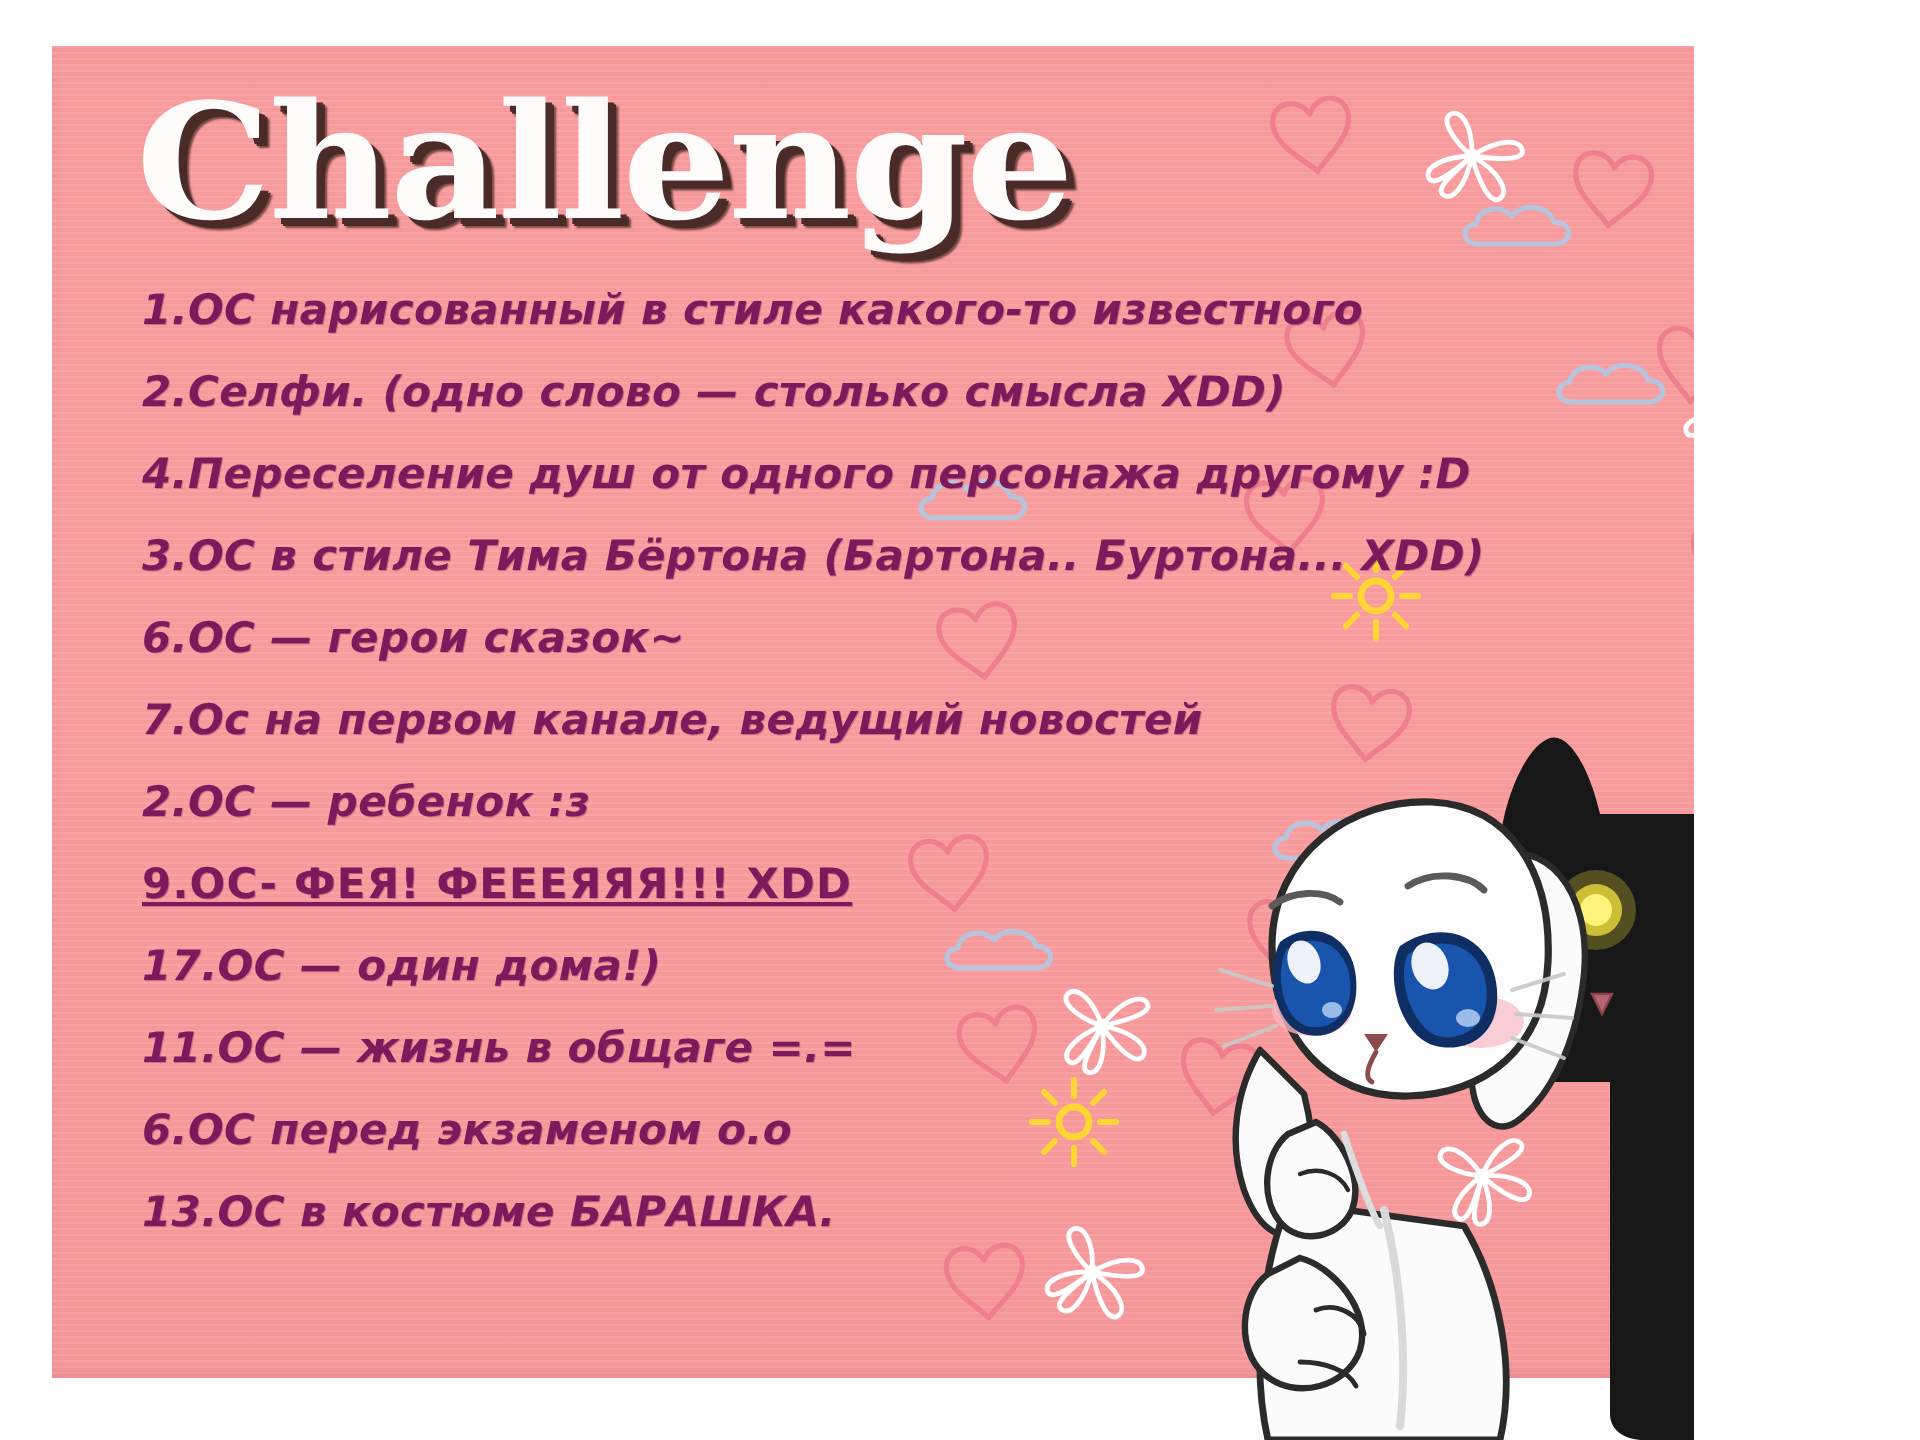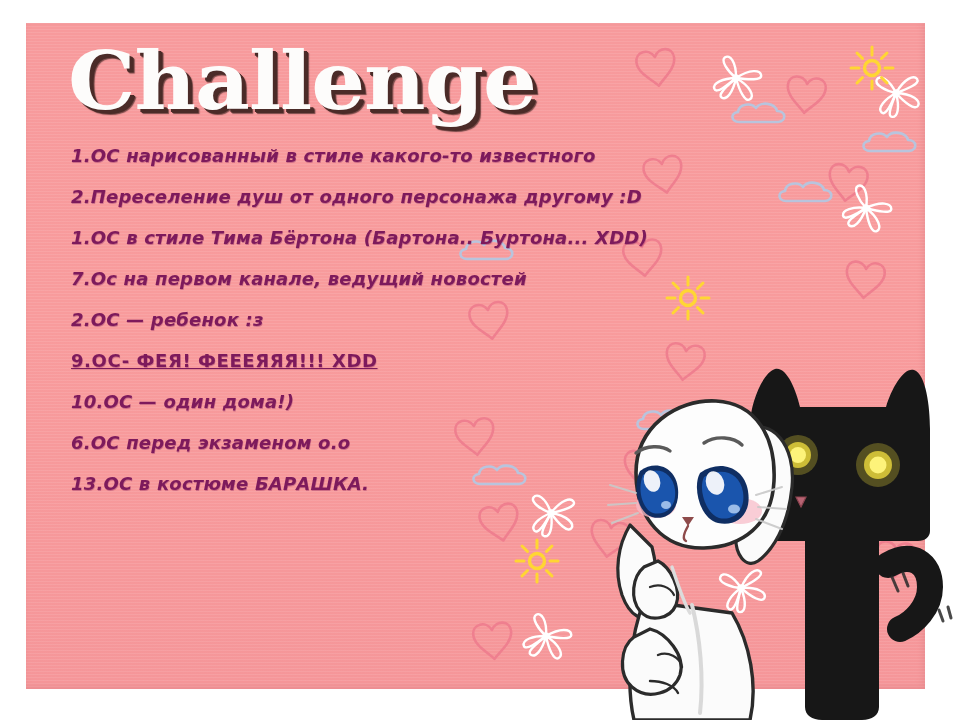--- a/index.html
+++ b/index.html
@@ -9,21 +9,21 @@
   }
   body {
     width: 960px;
     height: 720px;
     overflow: hidden;
     font-family: "DejaVu Sans", sans-serif;
   }
 
   #canvas {
     position: relative;
-    width: 960px;
+    width: 847px;
     height: 720px;
     background: #ffffff;
     overflow: hidden;
   }
 
   
   #card {
     position: absolute;
     left: 26px;
     top: 23px;
@@ -78,21 +78,21 @@
   #list {
     position: absolute;
     left: 45px;
     top: 112px;
     width: 790px;
   }
   .item-line {
     font-family: "DejaVu Sans", sans-serif;
     font-style: italic;
     font-weight: 700;
-    font-size: 18px;
+    font-size: 21px;
     line-height: 41px;
     color: #7d1a5c;
     white-space: nowrap;
     letter-spacing: 0.2px;
     text-shadow: 0.5px 0.5px 0 rgba(125,26,92,0.35);
   }
   .item-line.caps {
     font-style: normal;
     letter-spacing: 0.6px;
     text-decoration: underline;
@@ -182,26 +182,29 @@
 
       <use href="#dsun" x="846" y="45"></use>
       <use href="#dsun" x="511" y="538"></use>
       <use href="#dsun" x="662" y="275"></use>
     </svg>
 
     <div id="title">Challenge</div>
 
     <div id="list">
       <div class="item-line">1.OC нарисованный в стиле какого-то известного</div>
-      <div class="item-line">2.Переселение душ от одного персонажа другому :D</div>
-      <div class="item-line">1.OC в стиле Тима Бёртона (Бартона.. Буртона... XDD)</div>
+      <div class="item-line">2.Селфи. (одно слово — столько смысла XDD)</div>
+      <div class="item-line">4.Переселение душ от одного персонажа другому :D</div>
+      <div class="item-line">3.OC в стиле Тима Бёртона (Бартона.. Буртона... XDD)</div>
+      <div class="item-line">6.OC — герои сказок~</div>
       <div class="item-line">7.Oc на первом канале, ведущий новостей</div>
       <div class="item-line">2.OC — ребенок :з</div>
       <div class="item-line caps">9.OC- ФЕЯ! ФЕЕЕЯЯЯ!!! XDD</div>
-      <div class="item-line">10.OC — один дома!)</div>
+      <div class="item-line">17.OC — один дома!)</div>
+      <div class="item-line">11.OC — жизнь в общаге =.=</div>
       <div class="item-line">6.OC перед экзаменом о.о</div>
       <div class="item-line">13.OC в костюме БАРАШКА.</div>
     </div>
 
   </div>
 
   <svg id="characters" viewBox="0 0 360 365">
 
     <g>
 

